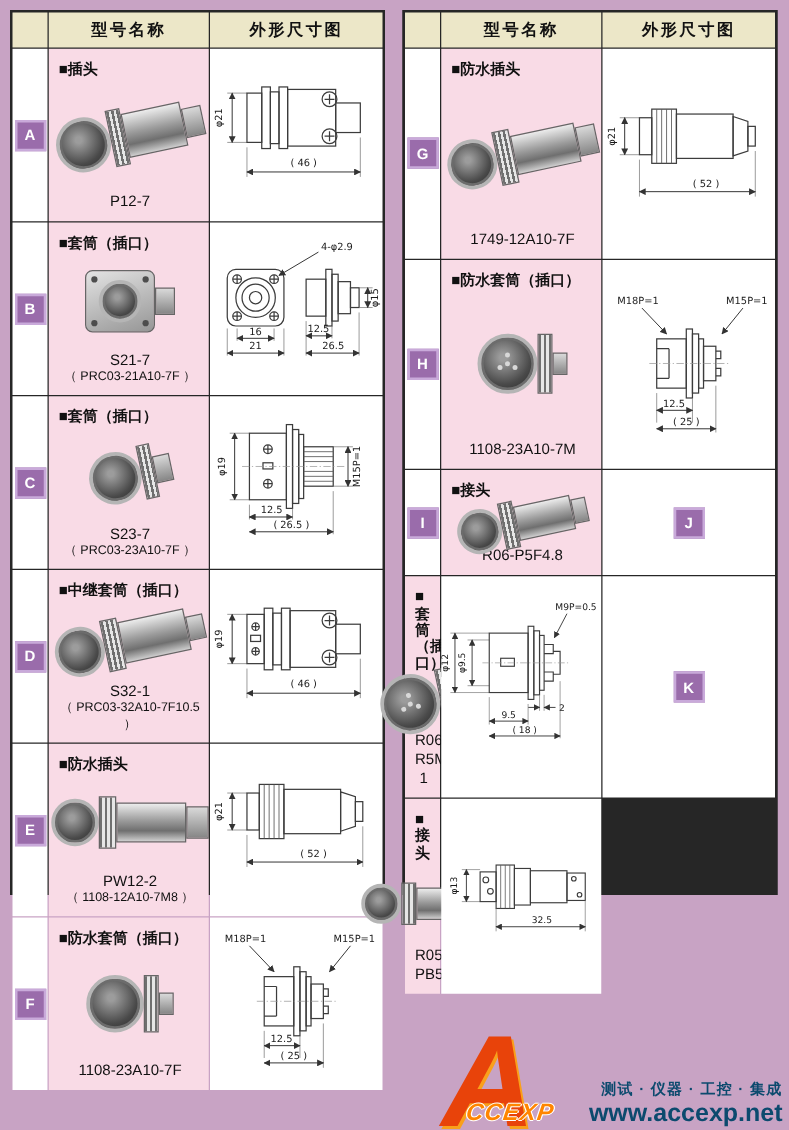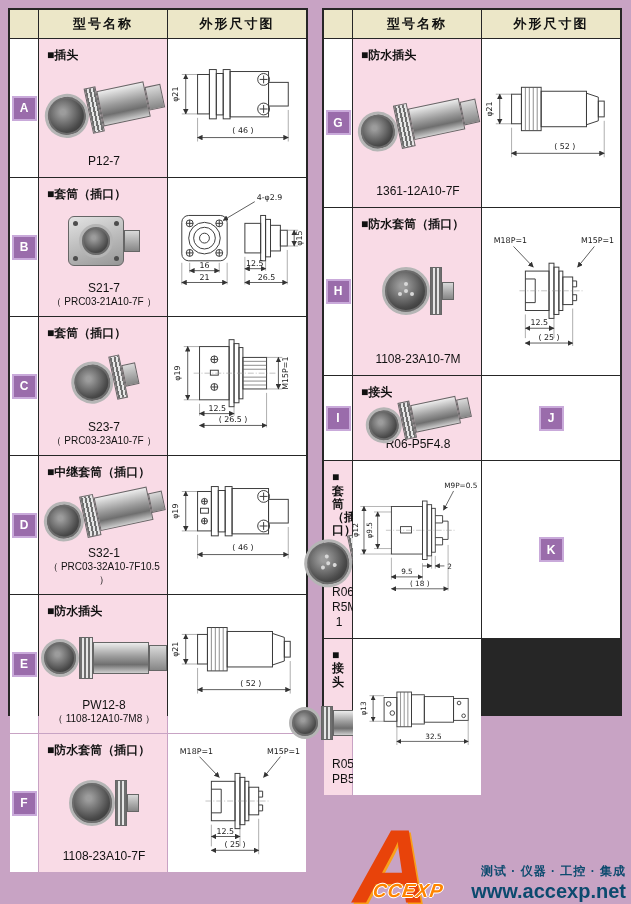--- a/index.html
+++ b/index.html
@@ -267,21 +267,21 @@
   <div class="mc">
     <div class="cat">■防水插头</div>
     <div class="photo-wrap">
       <div class="photo">
           <div class="seg face" style="width:32px;height:32px"></div>
           <div class="seg knurl" style="width:12px;height:40px"></div>
           <div class="seg body-m" style="width:54px;height:30px"></div>
           <div class="seg tail" style="width:16px;height:24px"></div>
         </div>
     </div>
-    <div class="model">PW12-8</div>
+    <div class="model">PW12-2</div>
     <div class="model-sub">（ 1108-12A10-7M8 ）</div>
   </div>
   <div class="dc">
     <svg viewBox="0 0 140 140">
       <path class="thin" d="M30 40H14M30 70H14"></path>
       <line class="dim" x1="18" y1="40" x2="18" y2="70" marker-start="url(#arw)" marker-end="url(#arw)"></line>
       <text transform="rotate(-90 10 55)" x="10" y="55" text-anchor="middle">φ21</text>
       <rect class="ln" x="30" y="40" width="10" height="30"></rect>
       <rect class="ln" x="40" y="33" width="20" height="44"></rect>
       <path class="hatch" d="M44 33v44M48 33v44M52 33v44M56 33v44"></path>
@@ -343,21 +343,21 @@
   <div class="mc">
     <div class="cat">■防水插头</div>
     <div class="photo-wrap">
       <div class="photo angled">
           <div class="seg face" style="width:34px;height:34px"></div>
           <div class="seg knurl" style="width:12px;height:42px"></div>
           <div class="seg body-m" style="width:50px;height:30px"></div>
           <div class="seg tail" style="width:14px;height:22px"></div>
         </div>
     </div>
-    <div class="model">1361-12A10-7F</div>
+    <div class="model">1749-12A10-7F</div>
     <div class="model-sub"></div>
   </div>
   <div class="dc">
     <svg viewBox="0 0 140 170">
       <g transform="translate(0,16)">
         <path class="thin" d="M30 40H14M30 70H14"></path>
         <line class="dim" x1="18" y1="40" x2="18" y2="70" marker-start="url(#arw)" marker-end="url(#arw)"></line>
         <text transform="rotate(-90 10 55)" x="10" y="55" text-anchor="middle">φ21</text>
         <rect class="ln" x="30" y="40" width="10" height="30"></rect>
         <rect class="ln" x="40" y="33" width="20" height="44"></rect>

